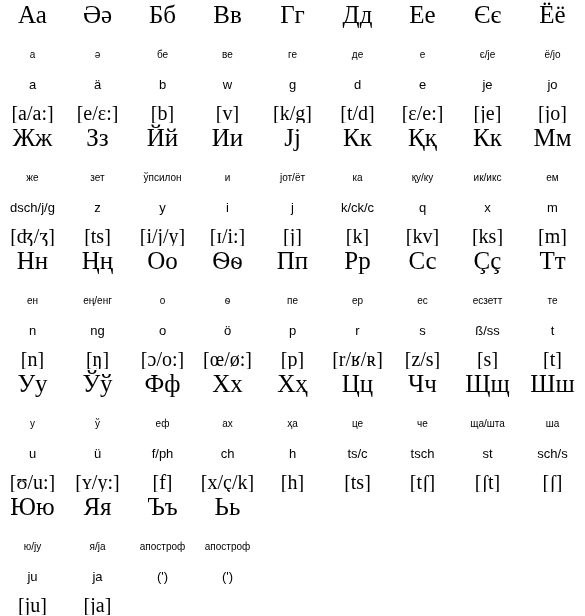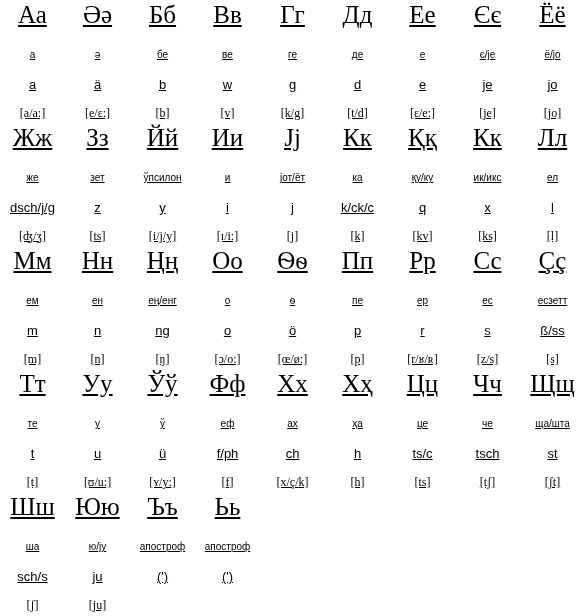--- a/index.html
+++ b/index.html
@@ -14,21 +14,20 @@
     overflow: hidden;
     font-family: "Liberation Sans", sans-serif;
     color: #000000;
   }
   #alphabet-table {
     display: grid;
     grid-template-columns: repeat(9, 65px);
     grid-template-rows: repeat(5, 123px);
     width: 585px;
     height: 499px;
-    text-decoration: underline;
   }
   .cell {
     display: flex;
     flex-direction: column;
     align-items: center;
     justify-content: flex-start;
     overflow: hidden;
   }
   .cell.empty {
     visibility: hidden;
@@ -57,21 +56,21 @@
     font-size: 13px;
     line-height: 15px;
     height: 31px;
     padding-top: 16px;
     box-sizing: border-box;
     white-space: nowrap;
     text-align: center;
   }
   .ipa {
     font-family: "Liberation Serif", "DejaVu Serif", serif;
-    font-size: 12px;
+    font-size: 20px;
     line-height: 19px;
     height: 31px;
     padding-top: 12px;
     box-sizing: border-box;
     white-space: nowrap;
     text-align: center;
   }
 </style>
 </head>
 <body>
@@ -173,26 +172,20 @@
       <div class="translit">q</div>
       <div class="ipa">[kv]</div>
     </div>
     <div class="cell">
       <div class="letter">Кк</div>
       <div class="name">ик/икс</div>
       <div class="translit">x</div>
       <div class="ipa">[ks]</div>
     </div>
     <div class="cell">
-      <div class="letter">Лл</div>
-      <div class="name">ел</div>
-      <div class="translit">l</div>
-      <div class="ipa">[l]</div>
-    </div>
-    <div class="cell">
       <div class="letter">Мм</div>
       <div class="name">ем</div>
       <div class="translit">m</div>
       <div class="ipa">[m]</div>
     </div>
     <div class="cell">
       <div class="letter">Нн</div>
       <div class="name">ен</div>
       <div class="translit">n</div>
       <div class="ipa">[n]</div>
@@ -299,20 +292,26 @@
       <div class="translit">sch/s</div>
       <div class="ipa">[ʃ]</div>
     </div>
     <div class="cell">
       <div class="letter">Юю</div>
       <div class="name">ю/jy</div>
       <div class="translit">ju</div>
       <div class="ipa">[ju]</div>
     </div>
     <div class="cell">
+      <div class="letter">Яя</div>
+      <div class="name">я/ja</div>
+      <div class="translit">ja</div>
+      <div class="ipa">[ja]</div>
+    </div>
+    <div class="cell">
       <div class="letter">Ъъ</div>
       <div class="name">апостроф</div>
       <div class="translit">(')</div>
       <div class="ipa"></div>
     </div>
     <div class="cell">
       <div class="letter">Ьь</div>
       <div class="name">апостроф</div>
       <div class="translit">(')</div>
       <div class="ipa"></div>

